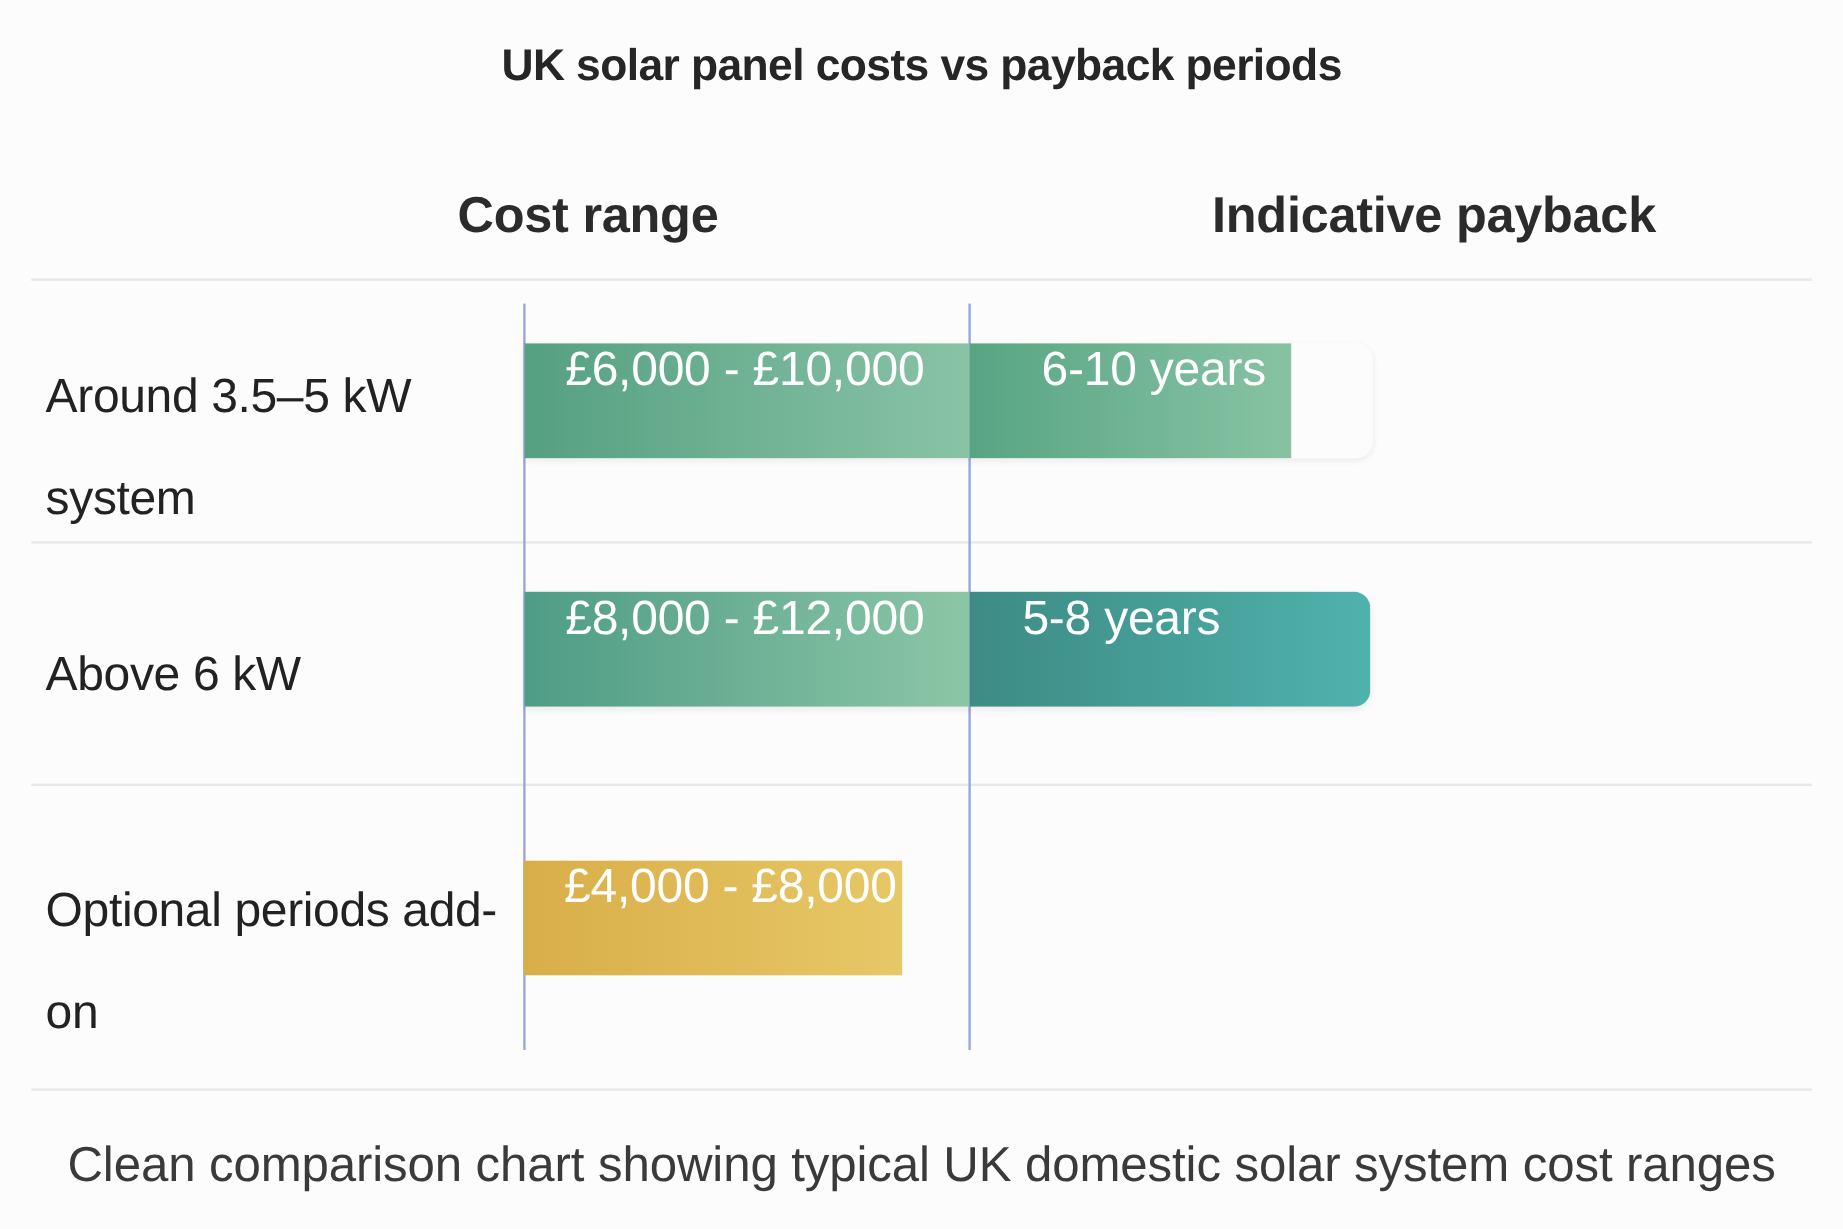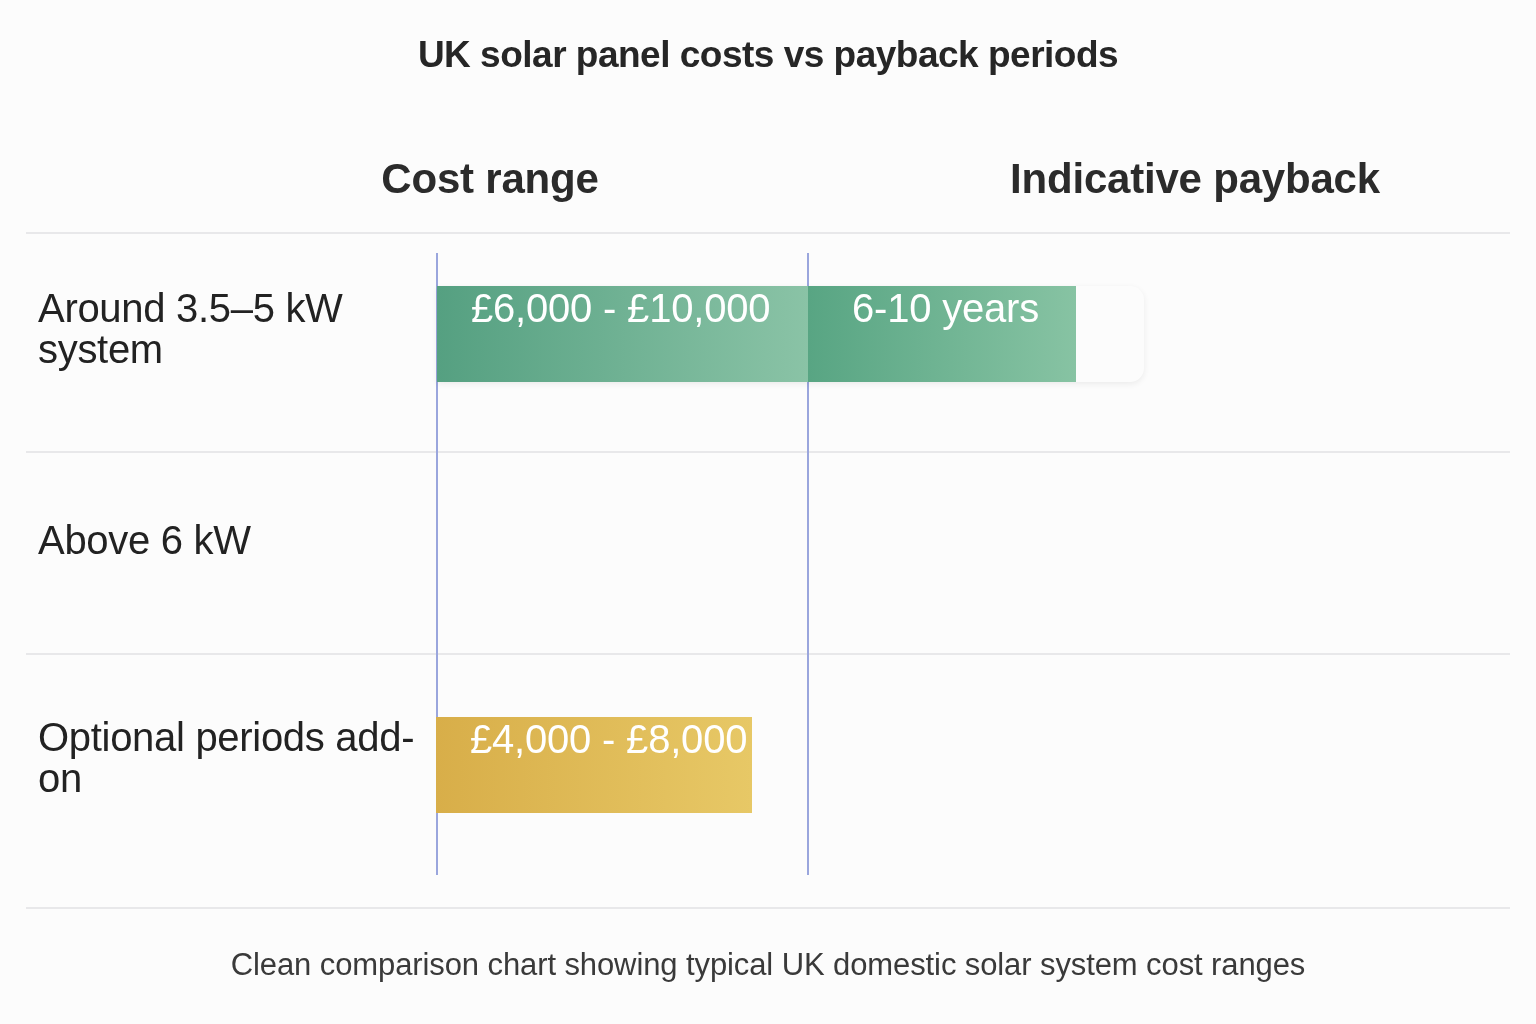--- a/index.html
+++ b/index.html
@@ -69,21 +69,21 @@
   .row { position: absolute; left: 0; width: 1536px; }
   .row.r1 { top: 246px; height: 205px; }
   .row.r2 { top: 458px; height: 196px; }
   .row.r3 { top: 662px; height: 216px; }
 
   .row-label {
     position: absolute;
     left: 38px;
     width: 380px;
     font-size: 40px;
-    line-height: 41px;
+    line-height: 85px;
     color: #222222;
     letter-spacing: -0.3px;
   }
   .row.r1 .row-label { top: 42px; }
   .row.r2 .row-label { top: 62px; }
   .row.r3 .row-label { top: 55px; }
 
   
   .bar {
     position: absolute;
@@ -111,21 +111,21 @@
   
   .row.r1 .bar { left: 437px; top: 40px; width: 707px; height: 96px; }
   .row.r1 .seg.cost {
     width: 371px;
     background: linear-gradient(to right, #55a081 0%, #8ac3a6 100%);
     padding-left: 34px;
   }
   .row.r1 .seg.payback {
     width: 268px;
     background: linear-gradient(to right, #58a583 0%, #87c3a3 100%);
-    padding-left: 44px;
+    padding-left: 60px;
   }
 
   
   .row.r2 .bar { left: 437px; top: 35px; width: 705px; height: 96px; }
   .row.r2 .seg.cost {
     width: 371px;
     background: linear-gradient(to right, #4f9c86 0%, #8cc6a6 100%);
     padding-left: 34px;
   }
   .row.r2 .seg.payback {
@@ -142,21 +142,21 @@
     padding-left: 34px;
   }
 
   
   .chart-footer {
     position: absolute;
     left: 0;
     top: 947px;
     width: 1536px;
     text-align: center;
-    font-size: 31px;
+    font-size: 41px;
     color: #3a3a3a;
     letter-spacing: -0.1px;
   }
 </style>
 </head>
 <body>
 
 <div class="chart-title">UK solar panel costs vs payback periods</div>
 
 <div class="col-header cost">Cost range</div>
@@ -177,20 +177,28 @@
       <span class="seg-label">£6,000 - £10,000</span>
     </div>
     <div class="seg payback">
       <span class="seg-label">6-10 years</span>
     </div>
   </div>
 </div>
 
 <div class="row r2">
   <div class="row-label">Above 6 kW</div>
+  <div class="bar">
+    <div class="seg cost">
+      <span class="seg-label">£8,000 - £12,000</span>
+    </div>
+    <div class="seg payback">
+      <span class="seg-label">5-8 years</span>
+    </div>
+  </div>
 </div>
 
 <div class="row r3">
   <div class="row-label">Optional periods add-on</div>
   <div class="bar no-round">
     <div class="seg cost">
       <span class="seg-label">£4,000 - £8,000</span>
     </div>
   </div>
 </div>

